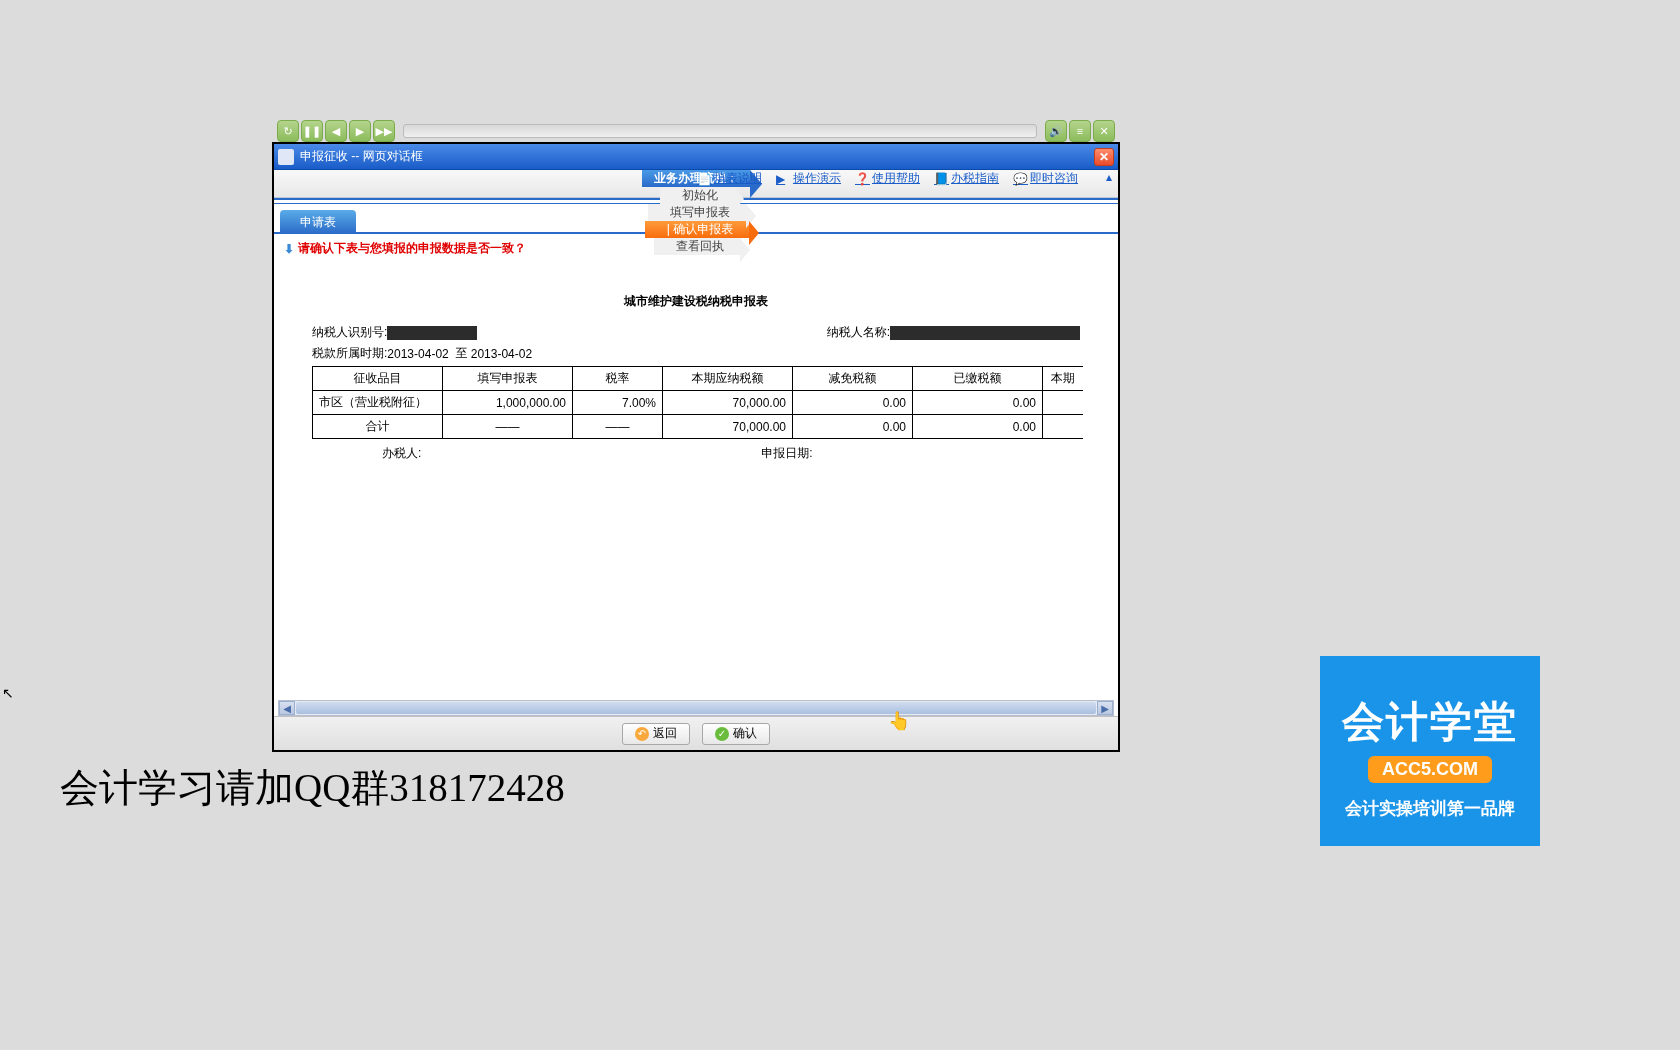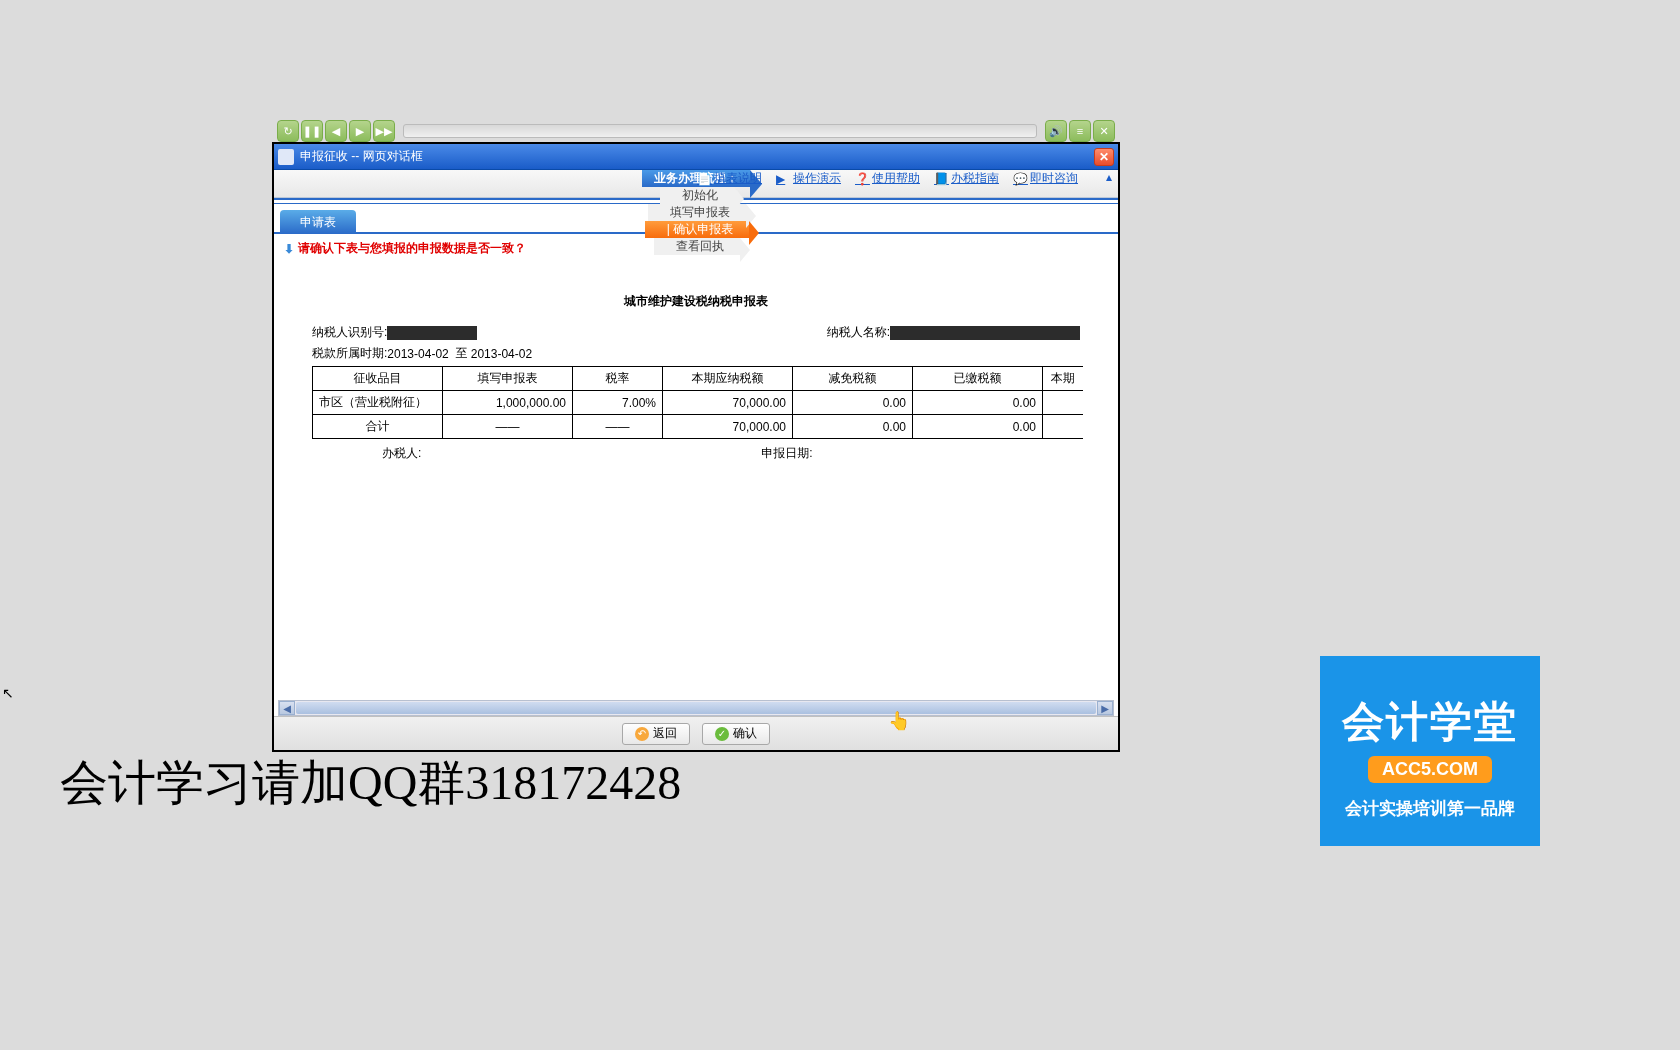--- a/index.html
+++ b/index.html
@@ -342,21 +342,21 @@
       left: 614px;
       font-size: 18px;
       z-index: 100;
     }
     
     
     .overlay-text {
       position: absolute;
       bottom: 235px;
       left: 60px;
-      font-size: 48px;
+      font-size: 39px;
       font-family: "KaiTi", "STKaiti", serif;
       color: #000;
       margin-top: 25px;
     }
     
     
     .logo-block {
       position: absolute;
       bottom: 204px;
       right: 140px;

